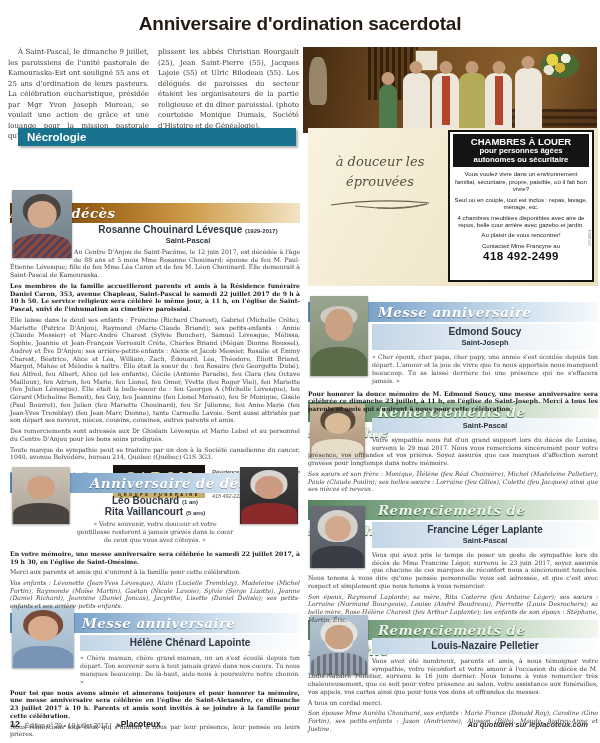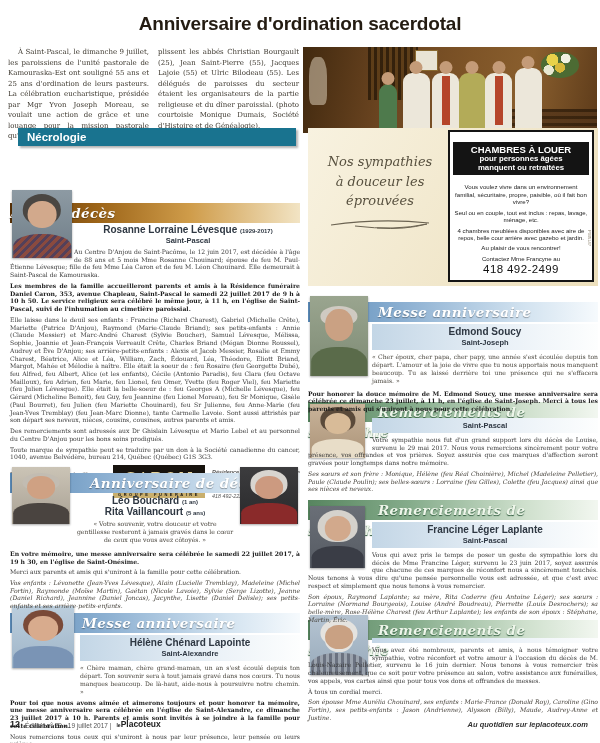--- a/index.html
+++ b/index.html
@@ -116,25 +116,25 @@
   
   .right-col { position:absolute; left:308px; top:128px; width:290px; height:615px; }
   .cream { position:absolute; left:0; top:0; width:290px; height:158px;
     background:linear-gradient(120deg,#f8f2e0,#ecdfbc); }
   .sympathies { position:absolute; left:4px; top:24px; width:136px; text-align:center;
     font-family:"DejaVu Serif",serif; font-style:italic; font-size:13px; color:#57503f; line-height:1.5; }
   .flourish { margin-top:6px; }
 
   .ad { position:absolute; right:4px; top:2px; width:146px; height:152px; background:#fff;
     border:2px solid #141414; padding:2px 4px; text-align:center; }
-  .ad-header { background:#141414; color:#fff; padding:2px 1px 3px; margin:8px -1px; }
+  .ad-header { background:#141414; color:#fff; padding:2px 1px 3px; margin:0 -1px; }
   .ad-h1 { font-size:9.5px; font-weight:bold; }
   .ad-h2 { font-size:7.8px; font-weight:bold; line-height:1.12; }
   .ad p { font-size:6.1px; line-height:1.22; margin-top:3px; color:#1c1c1c; }
-  .ad .phone { font-size:11.5px; font-weight:normal; margin-top:1px; letter-spacing:.4px; color:#111; }
+  .ad .phone { font-size:11.5px; font-weight:bold; margin-top:1px; letter-spacing:.4px; color:#111; }
   .ad .vcode { position:absolute; right:0; bottom:34px; writing-mode:vertical-rl; font-size:4px; color:#8a7f6a; }
 
   .robit { position:absolute; left:0; width:290px; }
   .robit .band { z-index:1; } .robit .script { margin-left:70px; }
   .robit .ohead { margin-left:64px; position:relative; z-index:3; }
   #edmond .band { top:8px; } #edmond .ohead { padding-top:30px; }
   #louise .band { top:0; } #louise .ohead { padding-top:16px; }
   #francine .band { top:0; } #francine .ohead { padding-top:22px; }
   #louis .band { top:5px; } #louis .ohead { padding-top:23px; }
 
@@ -179,21 +179,21 @@
   <div class="band brown">
     <span class="script">Avis de décès</span>
   </div>
   <div class="portrait p-rosanne" style="left:2px; top:0; width:60px; height:68px;">
     <div class="hair"></div>
       <div class="face"></div>
       <div class="torso"></div>
   </div>
   <div class="ohead">
     <div class="oname">
-      <span>Rosanne Lorraine Lévesque</span> <span class="dsmall">(1929-2017)</span>
+      <span>Rosanne Chouinard Lévesque</span> <span class="dsmall">(1929-2017)</span>
     </div>
     <div class="oparish">Saint-Pascal</div>
   </div>
   <p class="btxt"><span class="sp" style="height:9px;"></span><span>Au Centre D'Anjou de Saint-Pacôme, le 12 juin 2017, est décédée à l'âge de 88 ans et 5 mois Mme Rosanne Chouinard; épouse de feu M. Paul-Étienne Lévesque; fille de feu Mme Léa Caron et de feu M. Léon Chouinard. Elle demeurait à Saint-Pascal de Kamouraska.</span></p>
   <p class="btxt bold">Les membres de la famille accueilleront parents et amis à la Résidence funéraire Daniel Caron, 353, avenue Chapleau, Saint-Pascal le samedi 22 juillet 2017 de 9 h à 10 h 50. Le service religieux sera célébré le même jour, à 11 h, en l'église de Saint-Pascal, suivi de l'inhumation au cimetière paroissial.</p>
   <p class="btxt">Elle laisse dans le deuil ses enfants : Francine (Richard Charest), Gabriel (Michelle Crête), Mariette (Patrice D'Anjou), Raymond (Marie-Claude Briand); ses petits-enfants : Annie (Claude Messier) et Marc-André Charest (Sylvie Boucher), Samuel Lévesque, Mélissa, Sophie, Joannie et Jean-François Verreault Crête, Charles Briand (Mégan Dionne Roussel), Audrey et Ève D'Anjou; ses arrière-petits-enfants : Alexis et Jacob Messier, Rosalie et Emmy Charest, Béatrice, Alice et Léa, William, Zach, Édouard, Léa, Théodore, Eliott Briand, Margot, Mahée et Mélodie à naître. Elle était la soeur de : feu Rosaire (feu Georgette Dubé), feu Alfred, feu Albert, Alice (et les enfants), Cécile (Antonio Paradis), feu Clara (feu Octave Mailloux), feu Adrien, feu Marie, feu Lionel, feu Omer, Yvette (feu Roger Viel), feu Mariette (feu Julien Lévesque). Elle était la belle-soeur de : feu Georges A (Michelle Lévesque), feu Gérard (Micheline Benoit), feu Guy, feu Jeannine (feu Lionel Moreau), feu Sr Monique, Gisèle (Paul Bourret), feu Julien (feu Mariette Chouinard), feu Sr Julienne, feu Anne-Marie (feu Jean-Yves Tremblay) (feu Jean-Marc Dionne), tante Carmelle Lavoie. Sont aussi attristés par son départ ses neveux, nièces, cousins, cousines, autres parents et amis.</p>
   <p class="btxt">Des remerciements sont adressés aux Dr Ghislain Lévesque et Mario Lebel et au personnel du Centre D'Anjou pour les bons soins prodigués.</p>
   <p class="btxt">Toute marque de sympathie peut se traduire par un don à la Société canadienne du cancer, 1040, avenue Belvédère, bureau 214, Québec (Québec) G1S 3G3.</p>
   <div class="caron-row">
     <p class="caron-intro">La direction des funérailles a été confiée à la</p>
@@ -243,47 +243,45 @@
     <span class="script">Messe anniversaire</span>
   </div>
   <div class="portrait p-helene" style="left:2px; top:0; width:62px; height:62px;">
     <div class="hair"></div>
       <div class="face"></div>
       <div class="torso"></div>
   </div>
   <div class="ohead">
     <div class="nameband">
       <div class="oname">Hélène Chénard Lapointe</div>
-      <div class="oparish">Saint-Alexandre</div>
     </div>
     <p class="quote" style="text-align:justify;">« Chère maman, chère grand-maman, un an s'est écoulé depuis ton départ. Ton souvenir sera à tout jamais gravé dans nos cœurs. Tu nous manques beaucoup. De là-haut, aide-nous à poursuivre notre chemin. »</p>
   </div>
   <p class="btxt bold">Pour toi que nous avons aimée et aimerons toujours et pour honorer ta mémoire, une messe anniversaire sera célébrée en l'église de Saint-Alexandre, ce dimanche 23 juillet 2017 à 10 h. Parents et amis sont invités à se joindre à la famille pour cette célébration.</p>
   <p class="btxt">Nous remercions tous ceux qui s'uniront à nous par leur présence, leur pensée ou leurs prières.</p>
 
 </div>
 
 <div class="right-col">
 
   <div class="cream">
     <div class="sympathies">
-      <div>Nos sympathies</div>
       <div>à douceur les</div>
       <div>éprouvées</div>
       <svg class="flourish" width="110" height="16" viewBox="0 0 110 16">
         <path d="M6 8 Q 55 1 104 6" stroke="#6b6352" stroke-width="1.2" fill="none"></path>
         <path d="M30 9 Q 70 14 102 7 Q 80 13 52 11" stroke="#6b6352" stroke-width="1" fill="none"></path>
       </svg>
     </div>
 
     <div class="ad">
       <div class="ad-header">
         <div class="ad-h1">CHAMBRES À LOUER</div>
         <div class="ad-h2">pour personnes âgées</div>
-        <div class="ad-h2">manquent ou retraitées</div>
+        <div class="ad-h2">autonomes ou sécuritaire</div>
       </div>
       <p>Vous voulez vivre dans un environnement familial, sécuritaire, propre, paisible, où il fait bon vivre?</p>
       <p>Seul ou en couple, tout est inclus : repas, lavage, ménage, etc.</p>
       <p>4 chambres meublées disponibles avec aire de repos, belle cour arrière avec gazebo et jardin.</p>
       <p>Au plaisir de vous rencontrer!</p>
       <p>Contactez Mme Francyne au</p>
       <div class="phone">418 492-2499</div>
       <div class="vcode">P005147</div>
     </div>
   </div>
@@ -348,20 +346,21 @@
     <div class="band green">
       <span class="script">Remerciements de sympathie</span>
     </div>
     <div class="portrait p-louis" style="left:2px; top:0; width:58px; height:60px;">
       <div class="hair"></div>
         <div class="face"></div>
         <div class="torso"></div>
     </div>
     <div class="ohead">
       <div class="nameband">
+        <div class="oname">Louis-Nazaire Pelletier</div>
       </div>
     </div>
     <p class="btxt"><span class="sp" style="height:14px;"></span><span>Vous avez été nombreux, parents et amis, à nous témoigner votre sympathie, votre réconfort et votre amour à l'occasion du décès de M. Louis-Nazaire Pelletier, survenu le 16 juin dernier. Nous tenons à vous remercier très chaleureusement, que ce soit pour votre présence au salon, votre assistance aux funérailles, vos appels, vos cartes ainsi que pour tous vos dons et offrandes de messes.</span></p>
     <p class="btxt">À tous un cordial merci.</p>
     <p class="btxt ital">Son épouse Mme Aurélia Chouinard, ses enfants : Marie-France (Donald Roy), Caroline (Gino Fortin), ses petits-enfants : Jason (Andrienne), Alysson (Billy), Maude, Audrey-Anne et Justine.</p>
   </div>
 </div>
 
 <div class="foot-left">
   <span class="foot-page">12</span>

